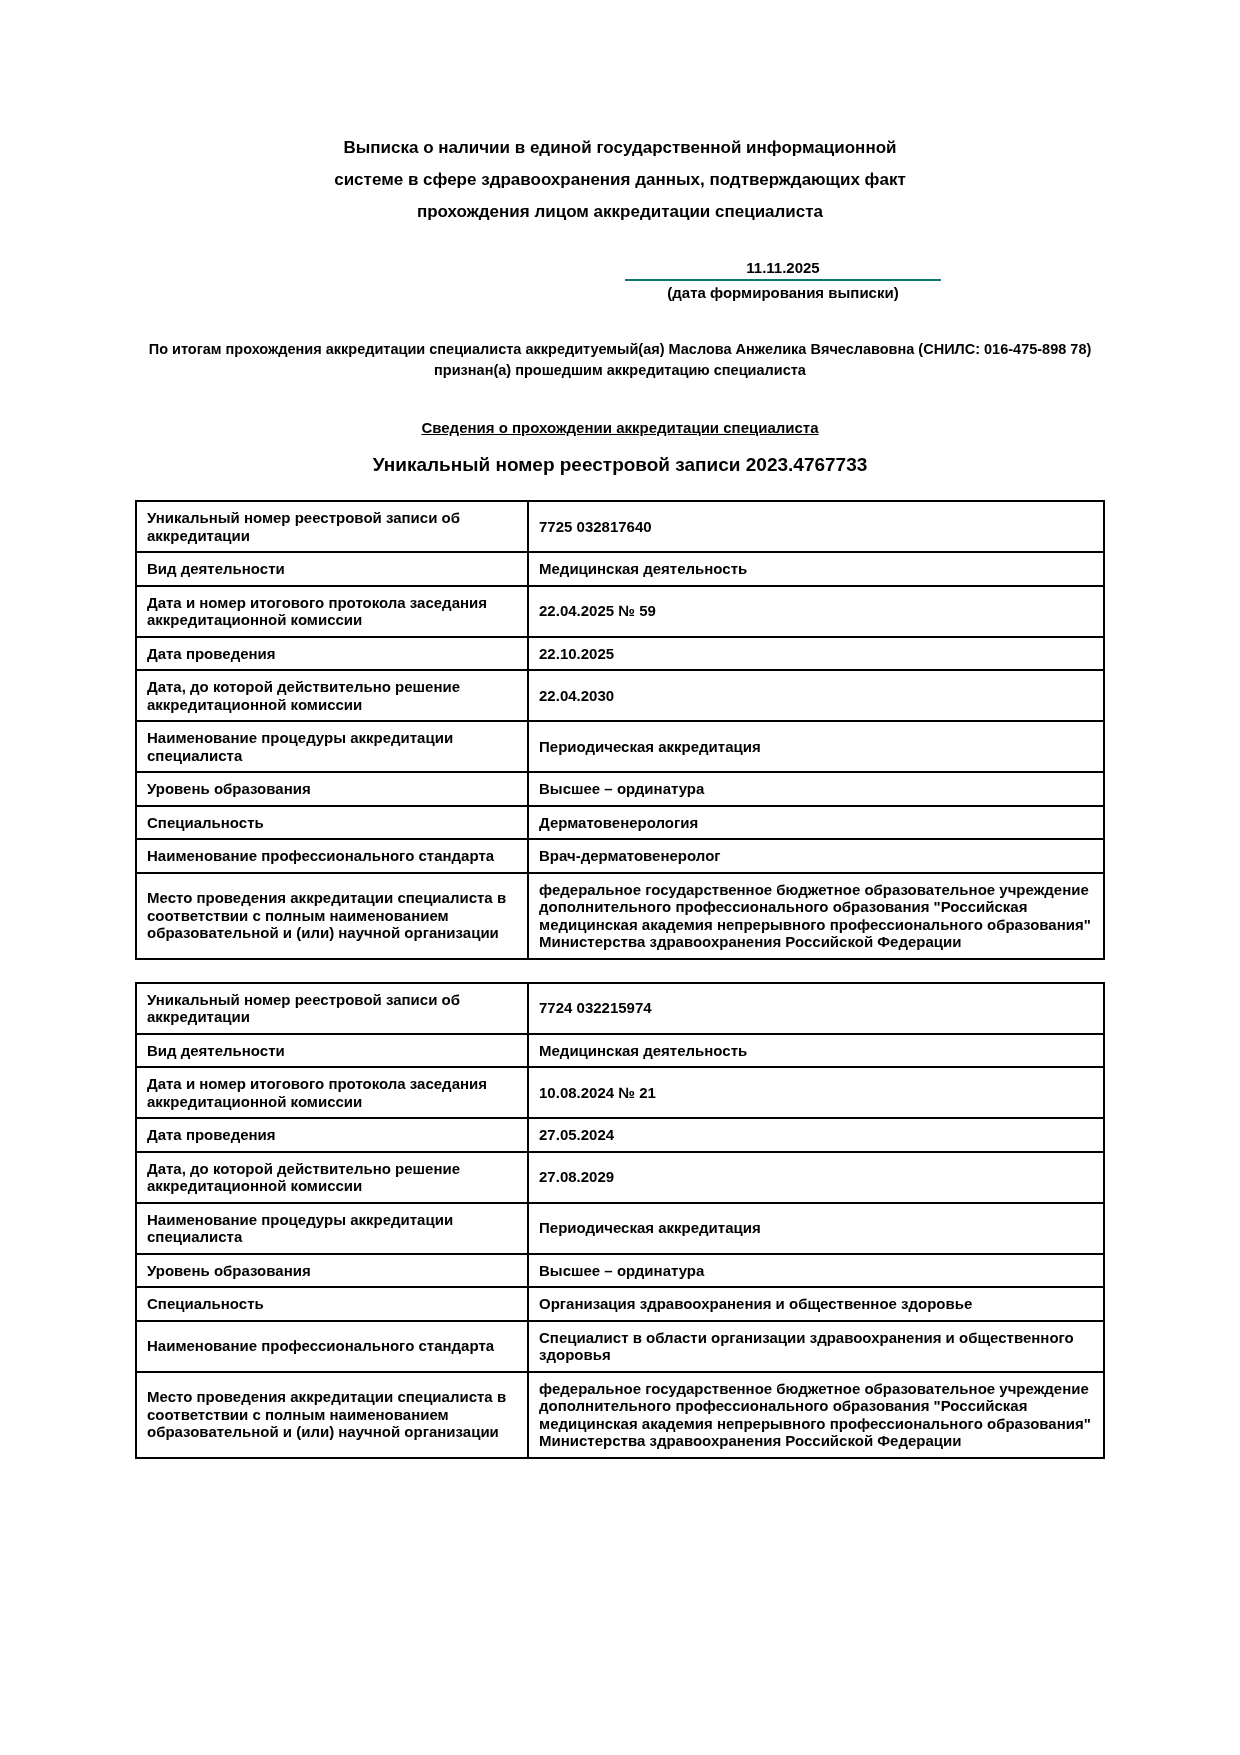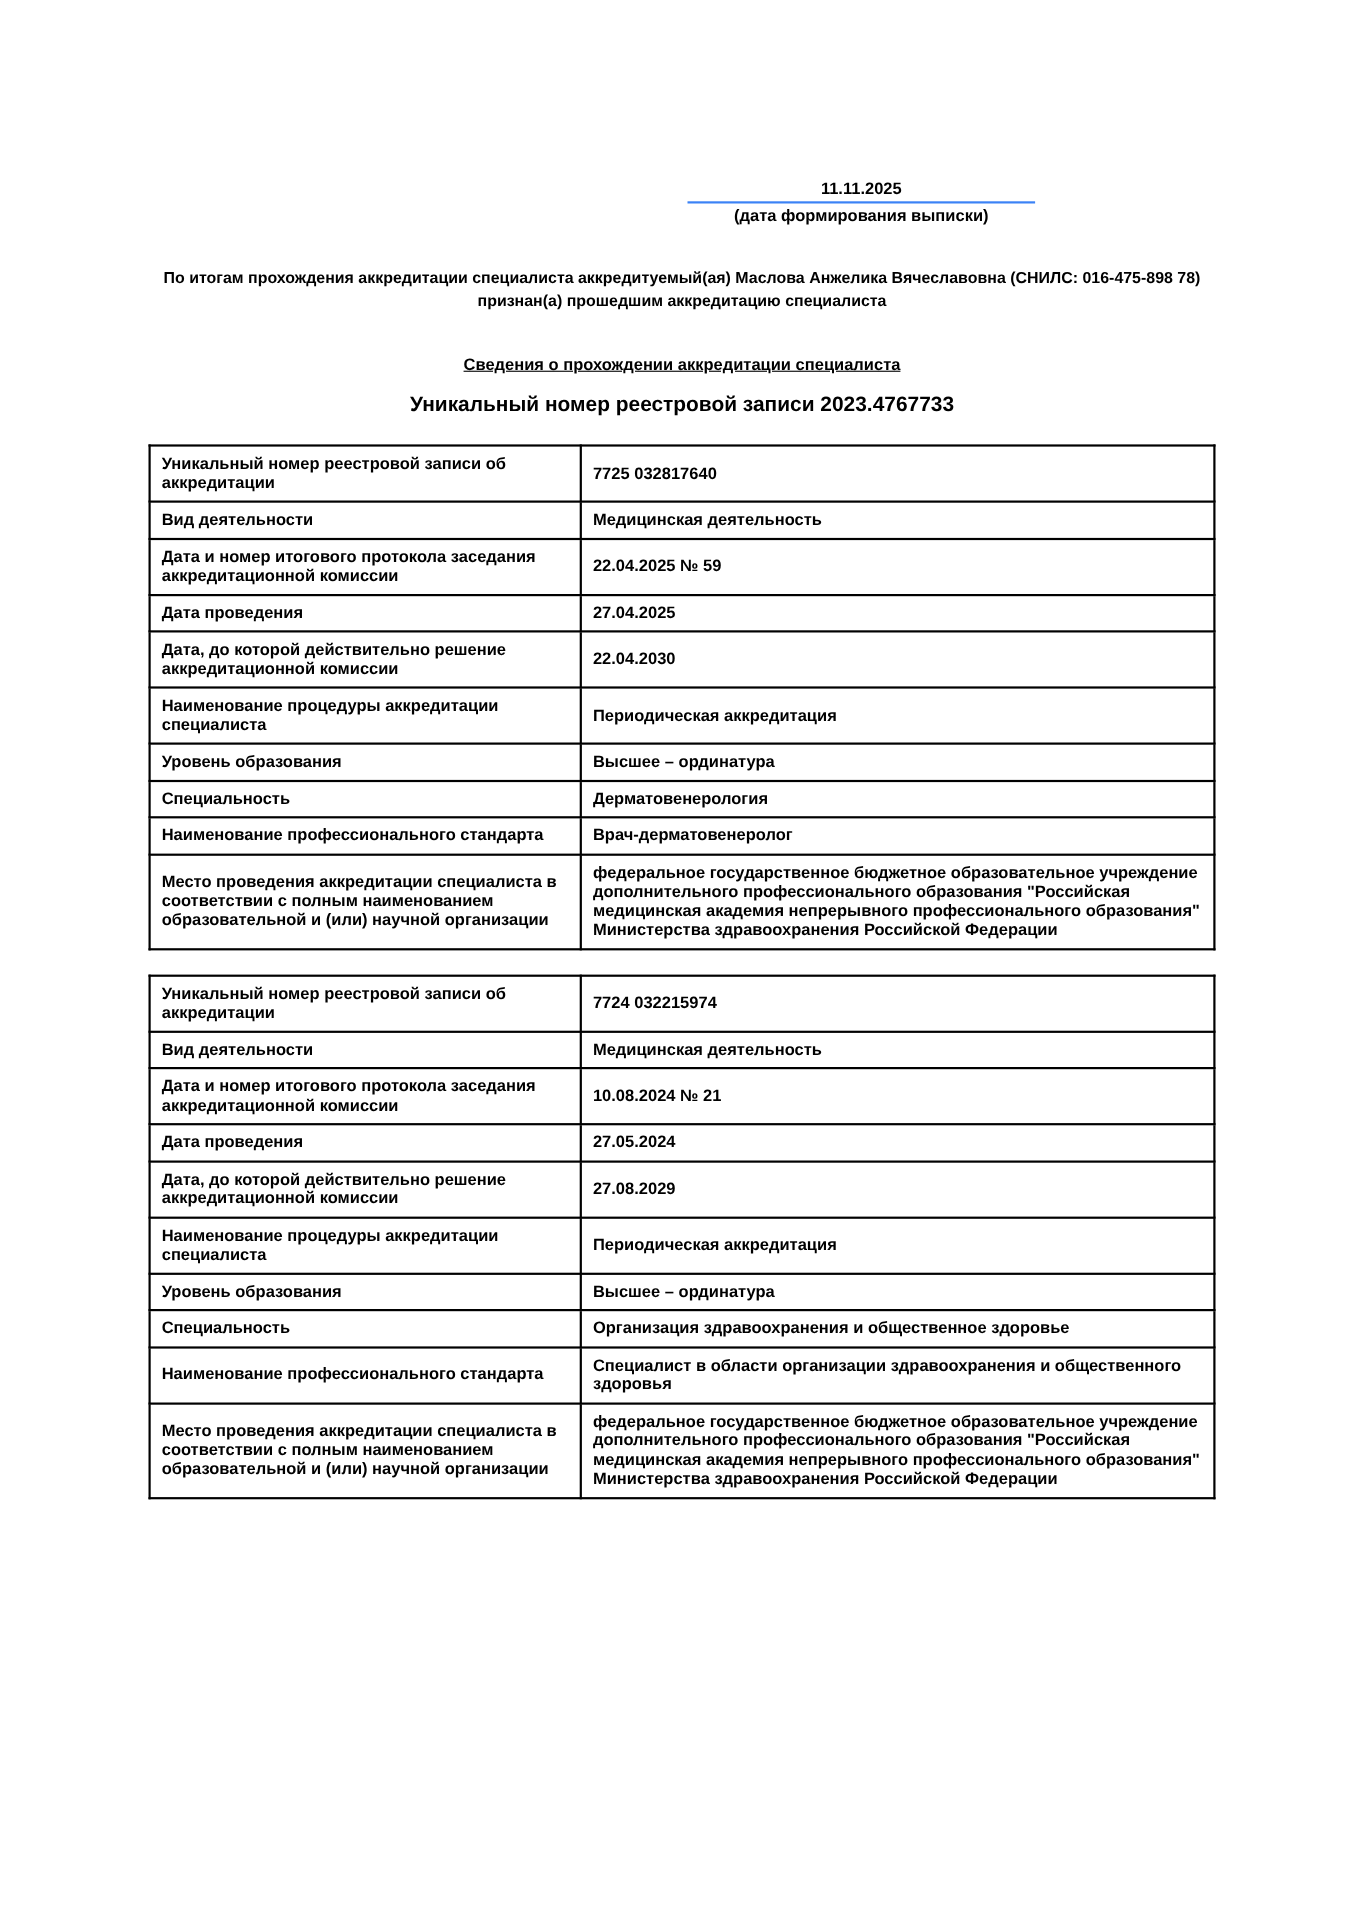--- a/index.html
+++ b/index.html
@@ -31,21 +31,21 @@
   .date-block {
     margin: 30px 0 0 625px;
     width: 316px;
     text-align: center;
     font-size: 15px;
     line-height: 20px;
   }
   .date-value {
     display: block;
     padding-bottom: 1px;
-    border-bottom: 2px solid #3b82f6;
+    border-bottom: 2px solid #0f766e;
   }
   .date-caption {
     display: block;
     padding-top: 2px;
   }
   .intro {
     margin: 36px auto 0;
     max-width: 1020px;
     text-align: center;
     font-size: 14.5px;
@@ -78,20 +78,25 @@
     word-wrap: break-word;
   }
   col.c1 { width: 40.5%; }
   col.c2 { width: 59.5%; }
 </style>
 </head>
 <body>
 
 <div class="page">
 
+  <div class="doc-title">
+    <span style="display:block">Выписка о наличии в единой государственной информационной</span>
+    <span style="display:block">системе в сфере здравоохранения данных, подтверждающих факт</span>
+    <span style="display:block">прохождения лицом аккредитации специалиста</span>
+  </div>
 
   <div class="date-block">
     <span class="date-value">11.11.2025</span>
     <span class="date-caption">(дата формирования выписки)</span>
   </div>
 
   <p class="intro">По итогам прохождения аккредитации специалиста аккредитуемый(ая) Маслова Анжелика Вячеславовна (СНИЛС: 016-475-898 78) признан(а) прошедшим аккредитацию специалиста</p>
 
   <div class="section-heading">
     <span>Сведения о прохождении аккредитации специалиста</span>
@@ -112,21 +117,21 @@
       <tr>
         <td>Вид деятельности</td>
         <td>Медицинская деятельность</td>
       </tr>
       <tr>
         <td>Дата и номер итогового протокола заседания аккредитационной комиссии</td>
         <td>22.04.2025 № 59</td>
       </tr>
       <tr>
         <td>Дата проведения</td>
-        <td>27.04.2025</td>
+        <td>22.10.2025</td>
       </tr>
       <tr>
         <td>Дата, до которой действительно решение аккредитационной комиссии</td>
         <td>22.04.2030</td>
       </tr>
       <tr>
         <td>Наименование процедуры аккредитации специалиста</td>
         <td>Периодическая аккредитация</td>
       </tr>
       <tr>

